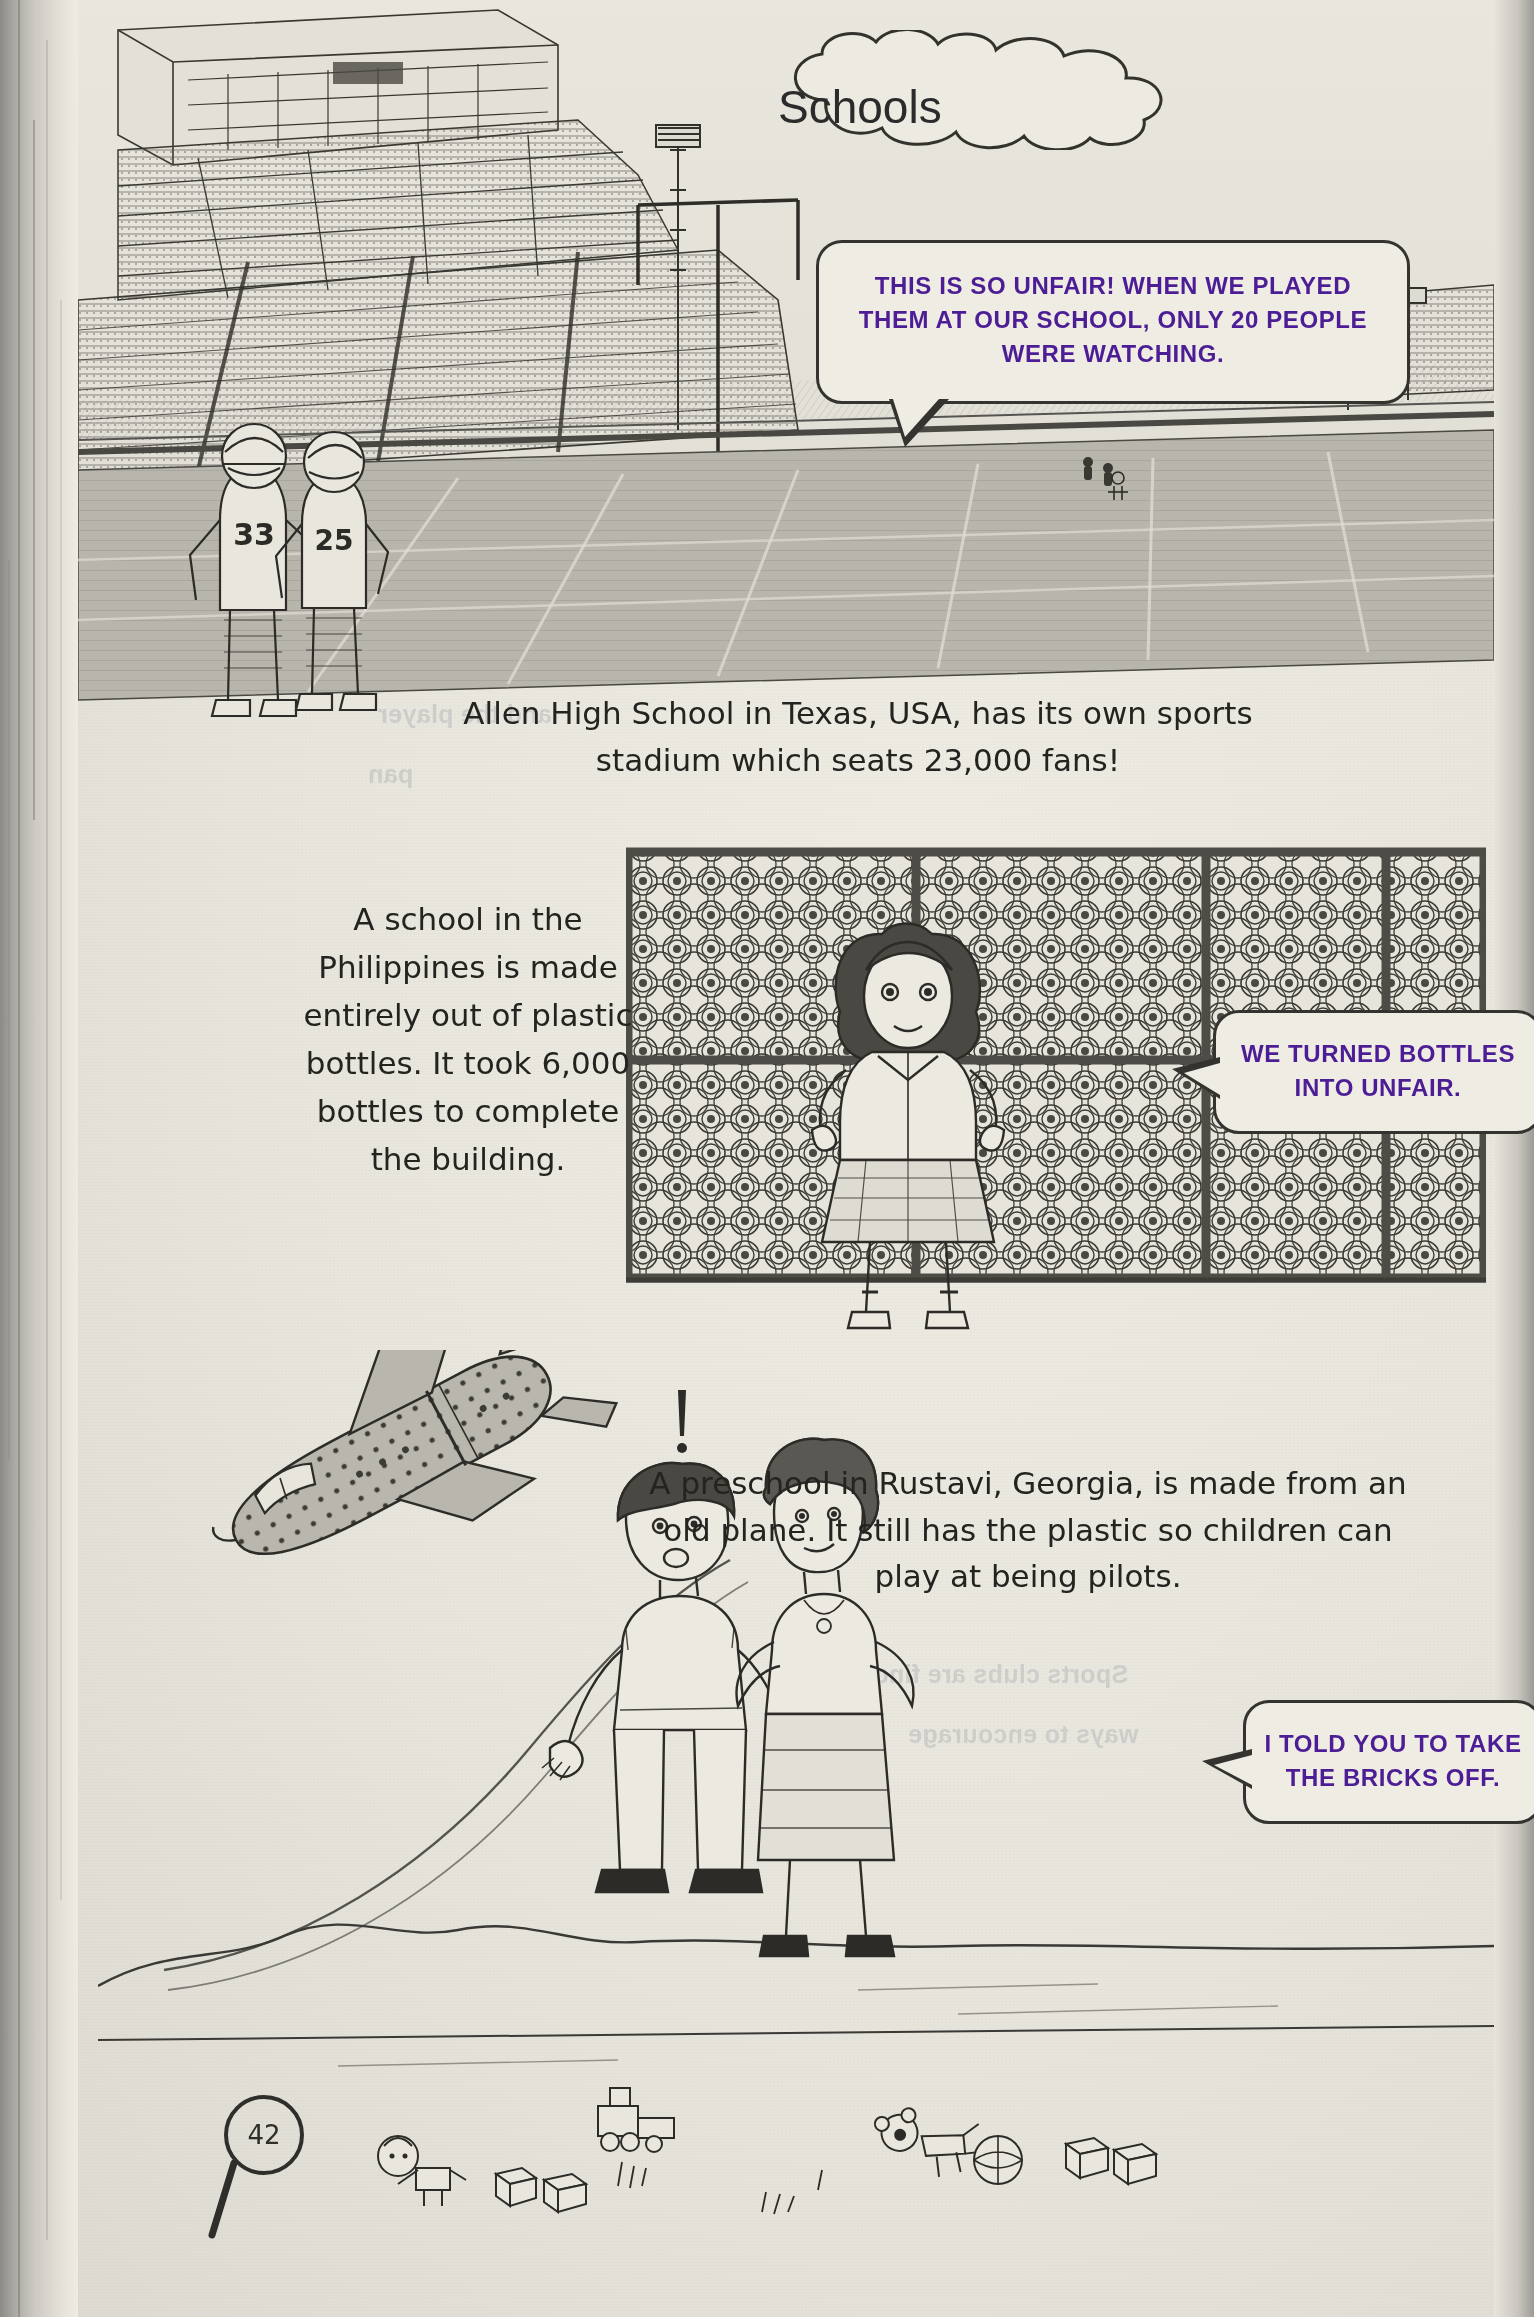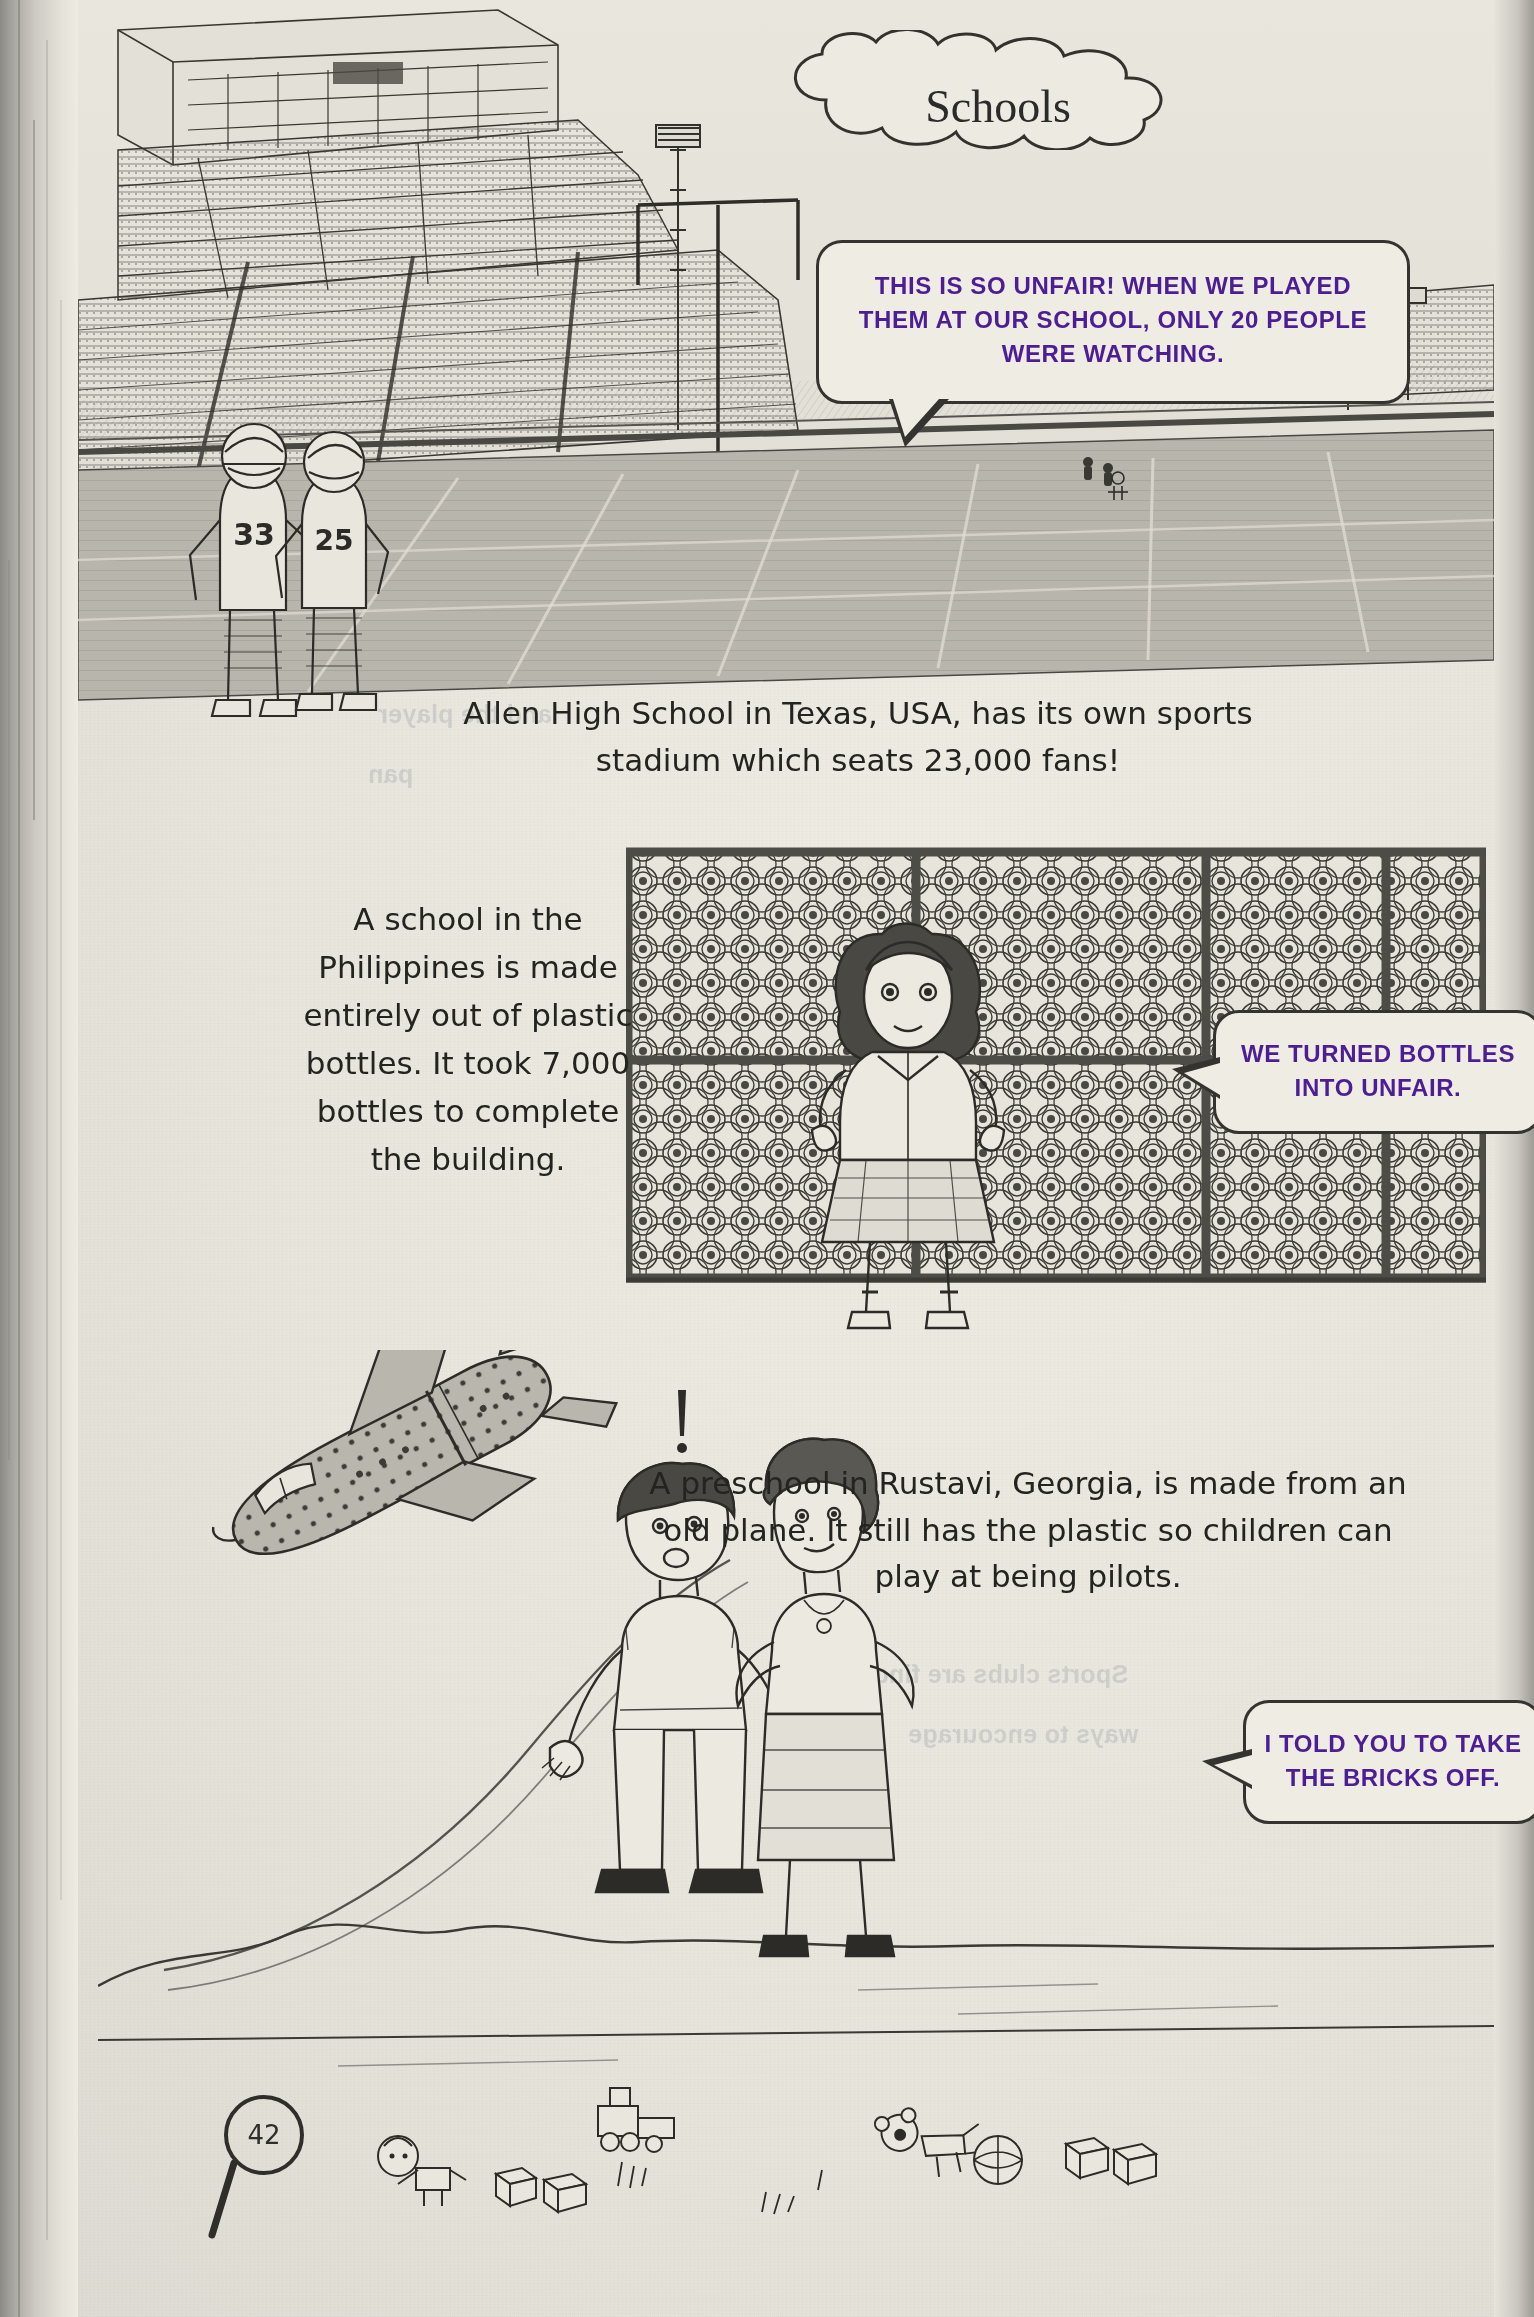--- a/index.html
+++ b/index.html
@@ -64,24 +64,24 @@
   .title-cloud {
     position: absolute;
     left: 700px; top: 30px;
     width: 440px; height: 120px;
   }
   .title-cloud svg { position: absolute; inset: 0; }
   .title-text {
     position: absolute;
     width: 100%;
     top: 50px;
-    text-align: center;
+    text-align: left;
     font-size: 46px;
     color: #2b2b2b;
-    font-family: Liberation Serif, serif;
+    font-family: Liberation Sans, sans-serif;
   }
 
   
   .bubble {
     position: absolute;
     background: #efece4;
     border: 3px solid #35332f;
     border-radius: 26px;
     color: #4c1d95;
     font-weight: 700;
@@ -473,21 +473,21 @@
 
           <path d="M244 412 L240 482 M320 412 L324 482" fill="none"></path>
           <path d="M226 482 L262 482 L264 498 L222 498 Z"></path>
           <path d="M302 482 L338 482 L342 498 L300 498 Z"></path>
 
           <path d="M236 462 L252 462 M314 462 L332 462" stroke-width="3"></path>
         </g>
       </svg>
     </div>
 
-    <div class="body-text" id="text-bottles">A school in the Philippines is made entirely out of plastic bottles. It took 7,000 bottles to complete the building.</div>
+    <div class="body-text" id="text-bottles">A school in the Philippines is made entirely out of plastic bottles. It took 6,000 bottles to complete the building.</div>
 
     <div class="bubble" id="bubble-bottles">
       <span>WE TURNED BOTTLES INTO UNFAIR.</span>
       <span class="tail"></span>
       <span class="tail-in"></span>
     </div>
 
     <div class="art" style="left:20px; top:1350px;">
       <svg width="1396" height="940" viewBox="0 0 1396 940">
         <defs>

